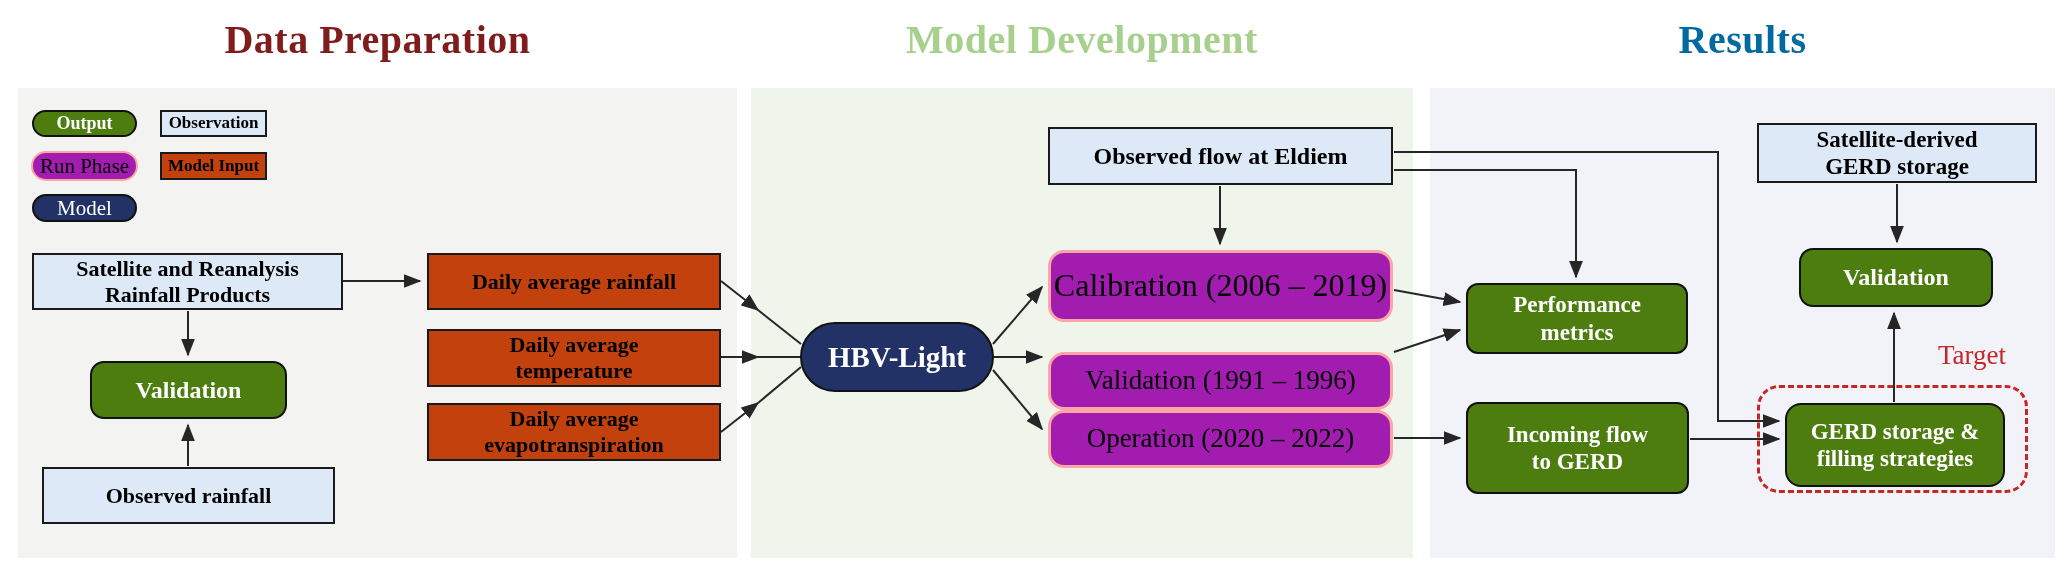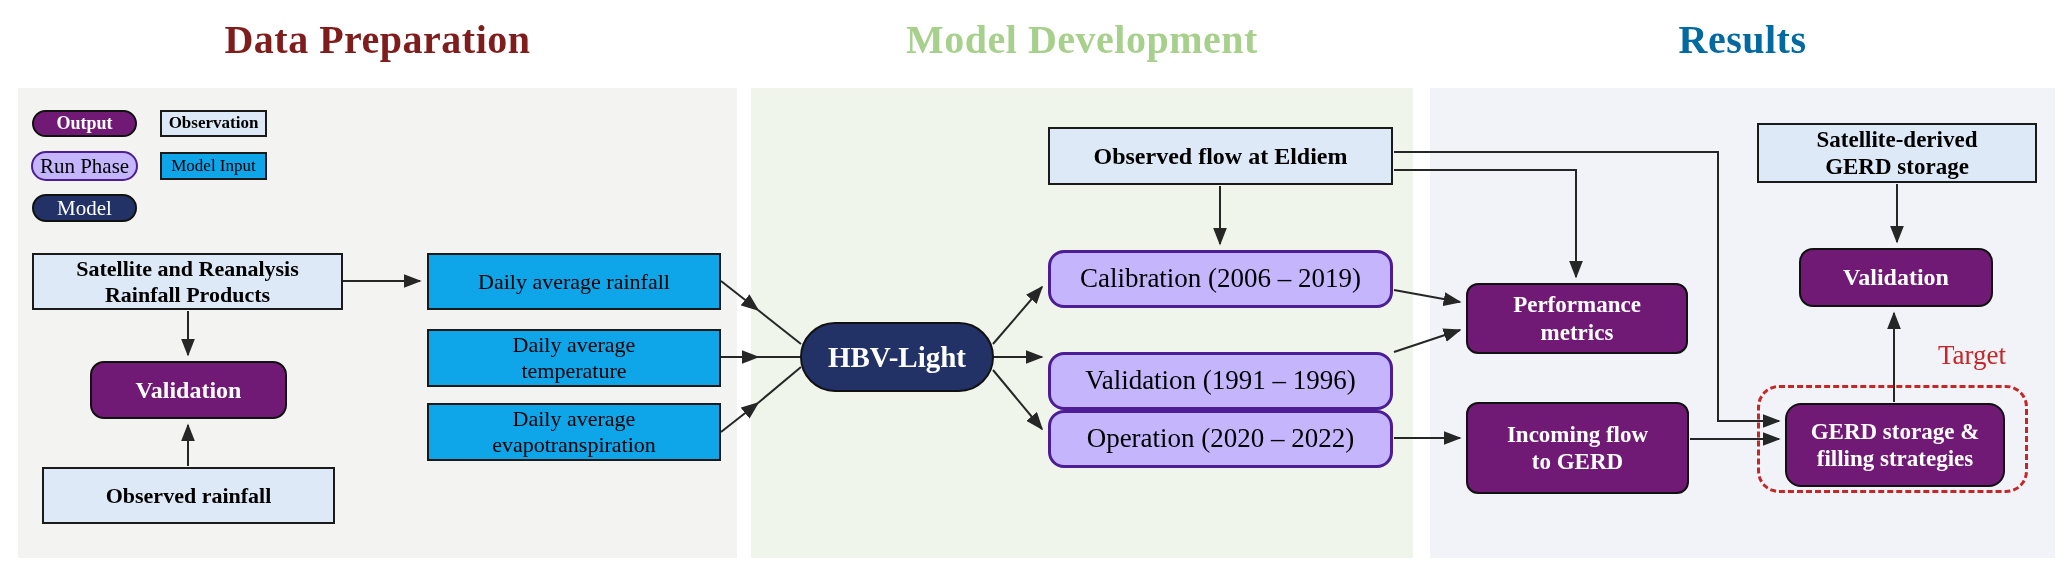--- a/index.html
+++ b/index.html
@@ -26,45 +26,45 @@
 
   svg.wires{position:absolute;left:0;top:0;z-index:1;}
 
   .node{
     position:absolute;z-index:2;box-sizing:border-box;
     display:flex;align-items:center;justify-content:center;
     text-align:center;white-space:pre-line;line-height:1.18;
     color:#000;
   }
   .blue {background:#dde9f6;border:2.5px solid #1a1a1a;font-weight:bold;}
-  .green{background:#0ea5e9;border:2.5px solid #1a1a1a;font-weight:normal;}
-  .teal {background:#701a75;border:2.5px solid #111;color:#fff;font-weight:bold;}
+  .green{background:#c2410c;border:2.5px solid #1a1a1a;font-weight:bold;}
+  .teal {background:#4d7c0f;border:2.5px solid #111;color:#fff;font-weight:bold;}
   .navy {background:#223267;border:2.5px solid #111;color:#fff;font-weight:bold;}
-  .runphase{background:#c4b5fd;border:3px solid #4c1d95;border-radius:16px;}
+  .runphase{background:#a21caf;border:3px solid #fca5a5;border-radius:16px;}
 
   
   .lg-pill{border-radius:14px;}
   .lg-output{left:32px;top:110px;width:105px;height:27px;font-size:18px;}
   .lg-observation{left:160px;top:110px;width:107px;height:27px;font-size:17px;}
   .lg-runphase{left:31px;top:151px;width:107px;height:30px;font-size:21px;border-width:2.5px;}
   .lg-modelinput{left:160px;top:152px;width:107px;height:28px;font-size:17px;}
   .lg-model{left:32px;top:194px;width:105px;height:28px;font-size:21px;border-radius:14px;font-weight:normal;}
 
   
   .n-satprod{left:32px;top:253px;width:311px;height:57px;font-size:22px;}
   .n-dailyrain{left:427px;top:253px;width:294px;height:57px;font-size:22px;}
   .n-dailytemp{left:427px;top:329px;width:294px;height:58px;font-size:22px;}
   .n-dailyevap{left:427px;top:403px;width:294px;height:58px;font-size:22px;}
   .n-valrain{left:90px;top:361px;width:197px;height:58px;font-size:24px;border-radius:14px;}
   .n-obsrain{left:42px;top:467px;width:293px;height:57px;font-size:22px;}
 
   
   .n-hbv{left:800px;top:322px;width:194px;height:70px;font-size:29px;border-radius:35px;}
   .n-eldiem{left:1048px;top:127px;width:345px;height:58px;font-size:24px;}
-  .n-calib{left:1048px;top:250px;width:345px;height:58px;font-size:27px;}
+  .n-calib{left:1048px;top:250px;width:345px;height:72px;font-size:32px;}
   .n-valrun{left:1048px;top:328px;width:345px;height:58px;font-size:27px;margin-top:24px;}
   .n-oper{left:1048px;top:410px;width:345px;height:58px;font-size:27px;}
 
   
   .n-perf{left:1466px;top:283px;width:222px;height:71px;font-size:23px;border-radius:12px;}
   .n-incoming{left:1466px;top:402px;width:223px;height:92px;font-size:23px;border-radius:12px;}
   .n-satgerd{left:1757px;top:123px;width:280px;height:60px;font-size:23px;}
   .n-valgerd{left:1799px;top:248px;width:194px;height:59px;font-size:24px;border-radius:14px;}
   .n-gerdstore{left:1785px;top:403px;width:220px;height:84px;font-size:23px;border-radius:16px;}
 

